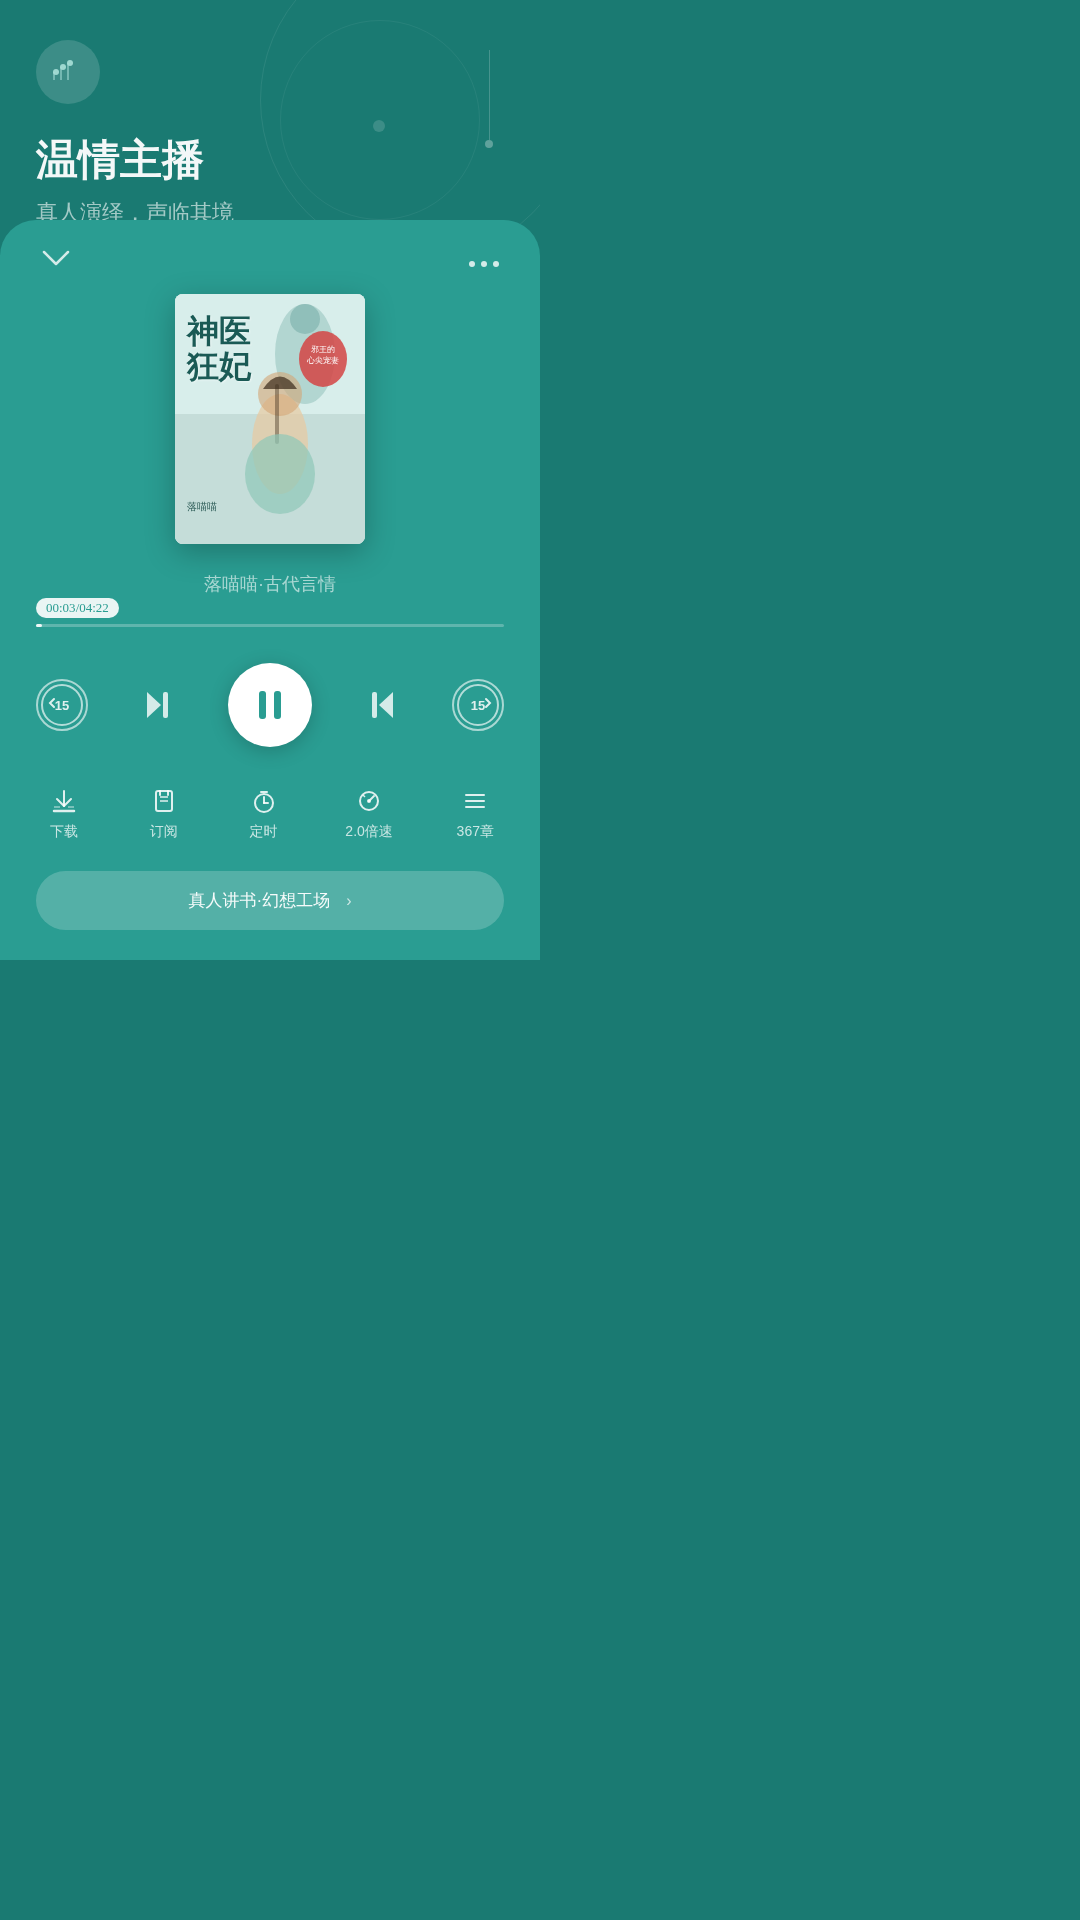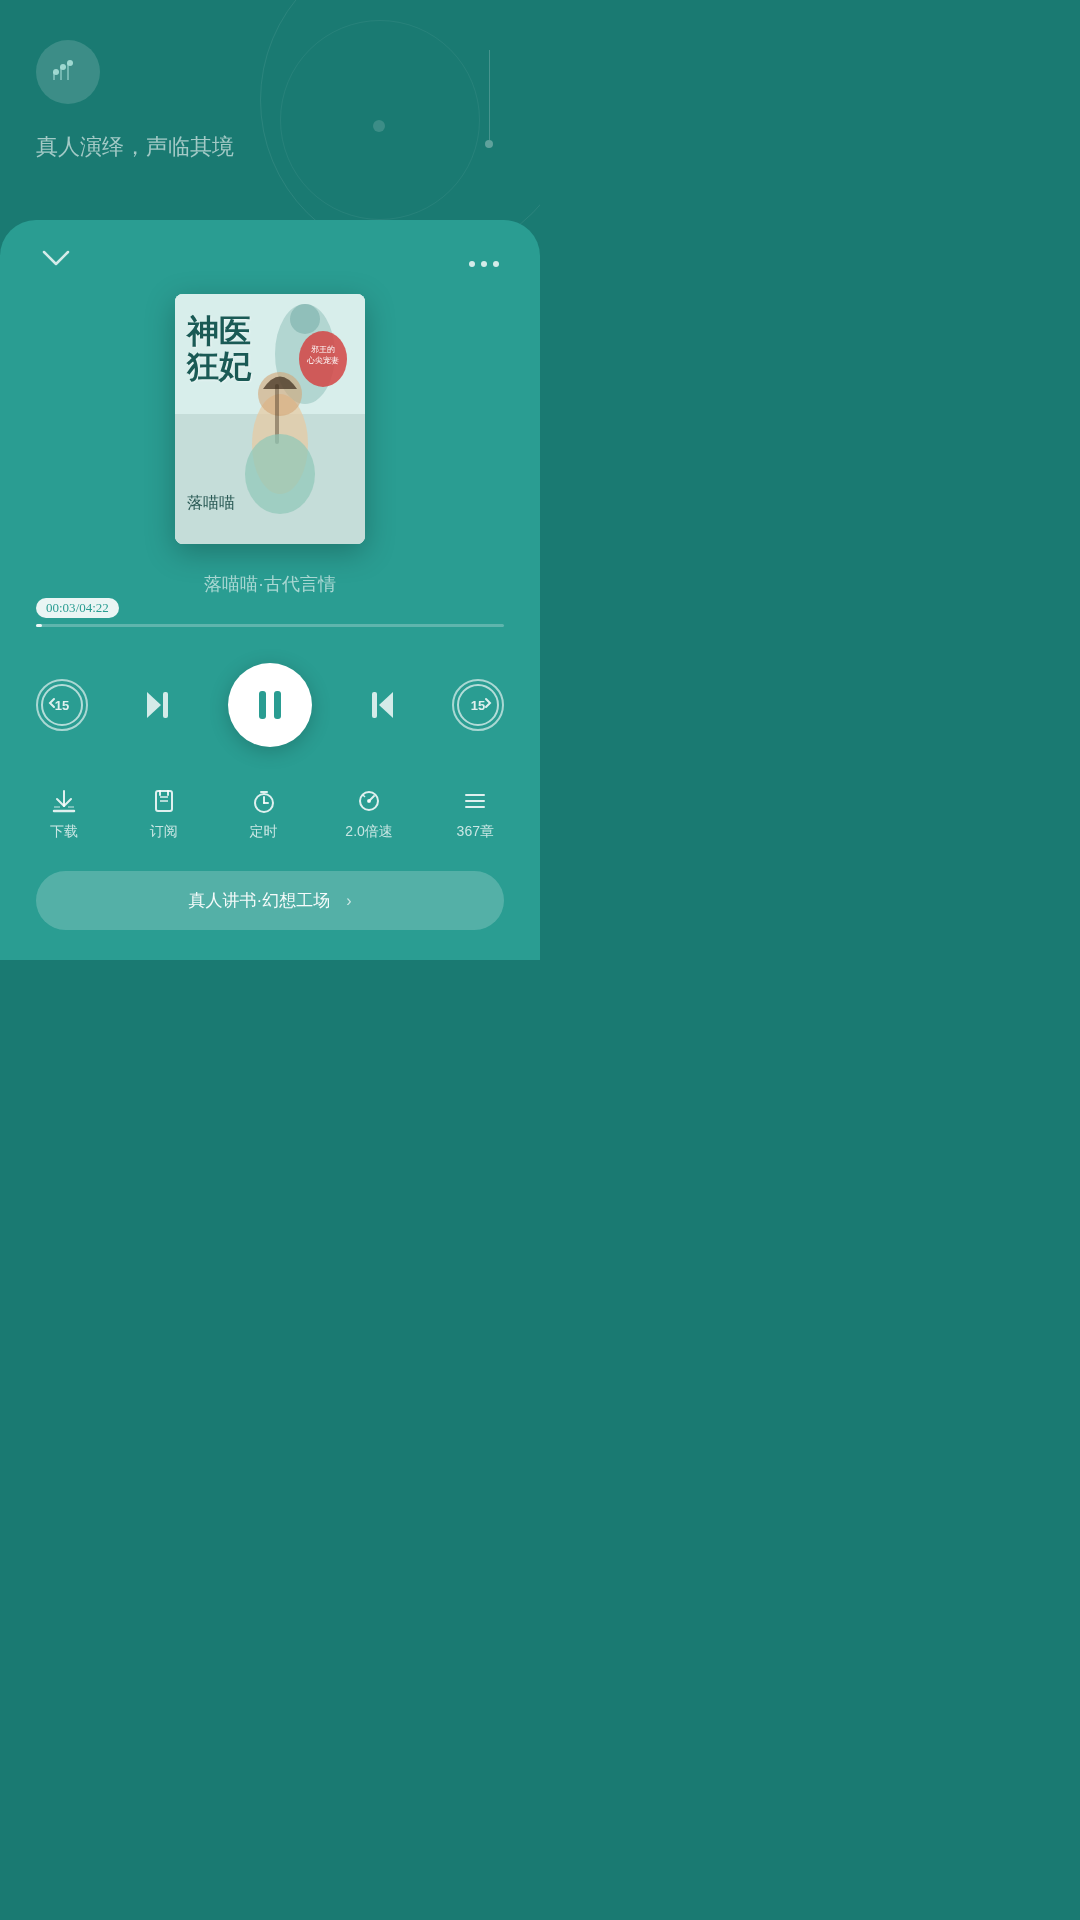--- a/index.html
+++ b/index.html
@@ -358,20 +358,21 @@
   <div class="logo-circle">
     <svg width="36" height="28" viewBox="0 0 36 28" fill="none">
       <circle cx="6" cy="14" r="3" fill="rgba(168,224,216,0.9)"></circle>
       <circle cx="13" cy="9" r="3" fill="rgba(168,224,216,0.9)"></circle>
       <circle cx="20" cy="5" r="3" fill="rgba(168,224,216,0.9)"></circle>
       <line x1="4" y1="22" x2="4" y2="14" stroke="rgba(168,224,216,0.7)" stroke-width="1.5"></line>
       <line x1="11" y1="22" x2="11" y2="9" stroke="rgba(168,224,216,0.7)" stroke-width="1.5"></line>
       <line x1="18" y1="22" x2="18" y2="5" stroke="rgba(168,224,216,0.7)" stroke-width="1.5"></line>
     </svg>
   </div>
+  <div class="main-title">温情主播</div>
   <div class="sub-title">真人演绎，声临其境</div>
 </div>
 
 <div class="player-card">
   <div class="card-top-bar">
     <div class="chevron-down">
       <svg width="32" height="20" viewBox="0 0 32 20" fill="none">
         <polyline points="4,4 16,16 28,4" stroke="rgba(255,255,255,0.8)" stroke-width="2.5" stroke-linecap="round" stroke-linejoin="round" fill="none"></polyline>
       </svg>
     </div>
@@ -405,21 +406,21 @@
 
         <ellipse cx="148" cy="65" rx="24" ry="28" fill="#d44444" opacity="0.85"></ellipse>
         <text x="148" y="58" text-anchor="middle" font-size="8" fill="white" font-family="sans-serif">邪王的</text>
         <text x="148" y="69" text-anchor="middle" font-size="8" fill="white" font-family="sans-serif">心尖宠妻</text>
       </svg>
 
       <div style="position:absolute;top:20px;left:12px;z-index:2;text-align:center;">
         <div style="font-size:32px;font-weight:900;color:#1a5a55;line-height:1.1;font-family:'PingFang SC',sans-serif;text-shadow:1px 1px 2px rgba(255,255,255,0.5);">神医</div>
         <div style="font-size:32px;font-weight:900;color:#1a5a55;line-height:1.1;font-family:'PingFang SC',sans-serif;text-shadow:1px 1px 2px rgba(255,255,255,0.5);">狂妃</div>
       </div>
-      <div style="position:absolute;bottom:30px;left:12px;font-size:16px;color:#2a5a55;z-index:2;">落喵喵</div>
+      <div style="position:absolute;bottom:30px;left:12px;font-size:10px;color:#2a5a55;z-index:2;">落喵喵</div>
     </div>
   </div>
 
   <div class="book-author">落喵喵·古代言情</div>
 
   <div class="progress-bar-container">
     <div class="progress-time-label">
       <span>00:03</span>/<span>04:22</span>
     </div>
     <div class="progress-track">

